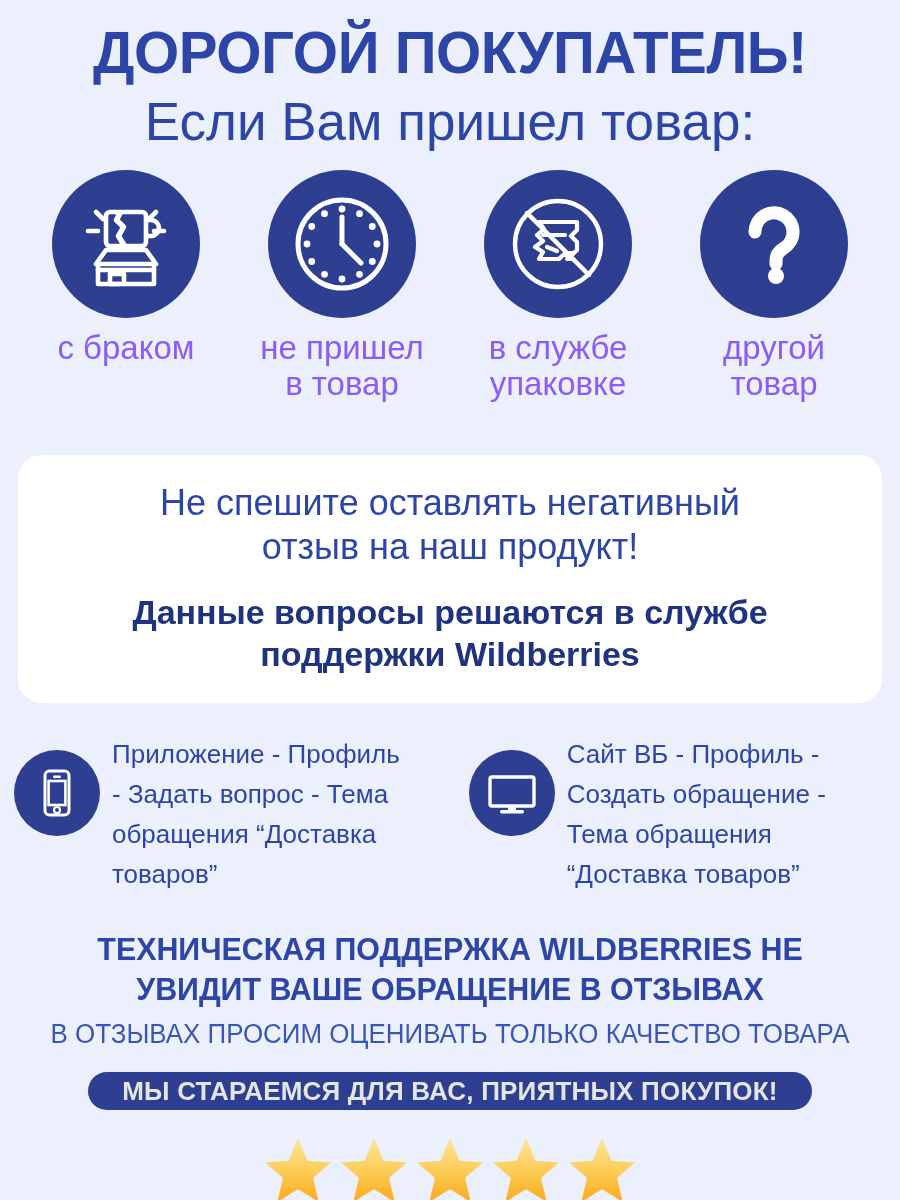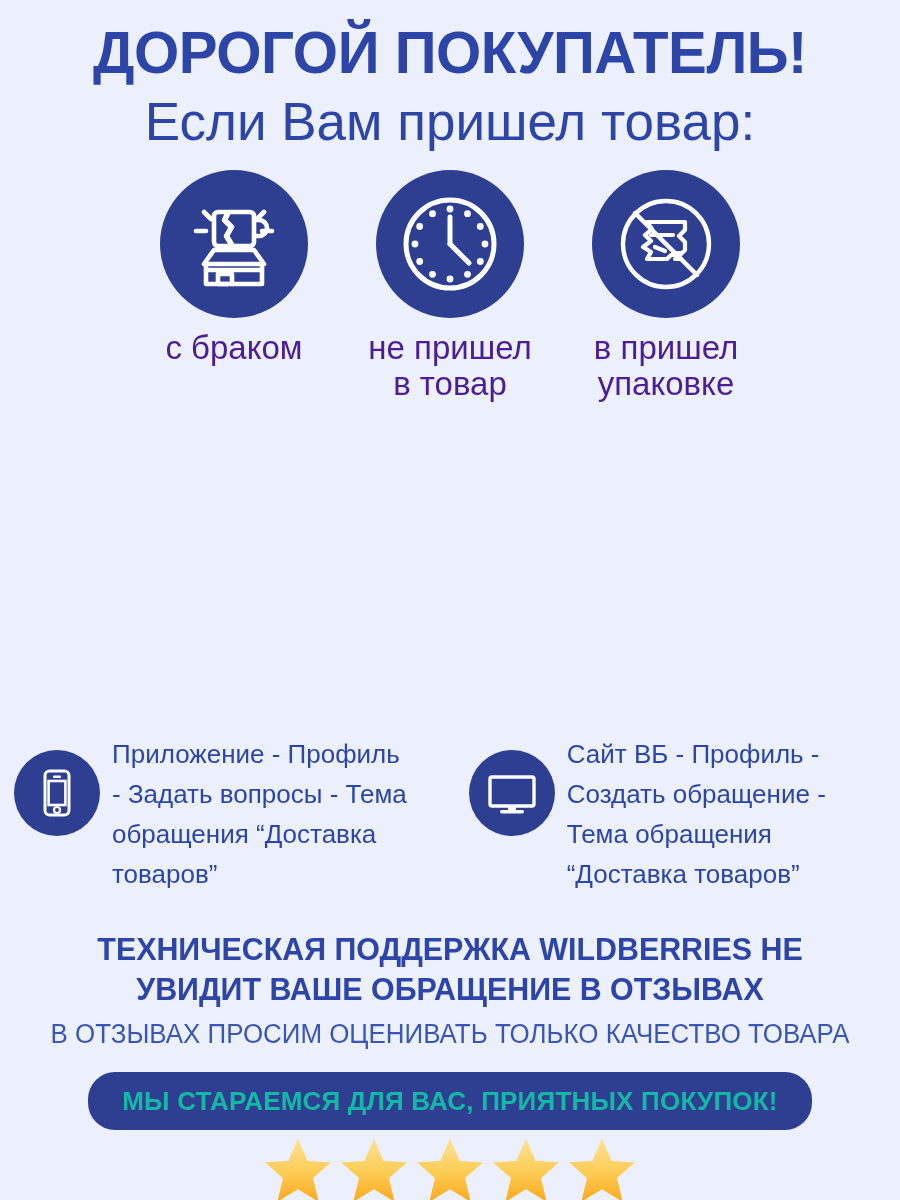--- a/index.html
+++ b/index.html
@@ -70,21 +70,21 @@
     align-items: center;
     justify-content: center;
     flex: 0 0 auto;
   }
 
   .reason-label {
     margin-top: 12px;
     text-align: center;
     font-size: 33px;
     line-height: 36px;
-    color: #4c1d95;
+    color: #8b5cf6;
     white-space: pre-line;
   }
 
   
   .card {
     position: absolute;
     left: 18px;
     top: 455px;
     width: 864px;
     height: 248px;
@@ -178,25 +178,25 @@
     padding-top: 6px;
     transform: scaleX(0.96);
   }
 
   
   .cta {
     position: absolute;
     left: 88px;
     top: 1072px;
     width: 724px;
-    height: 58px;
+    height: 38px;
     background: #2E3F92;
     border: none;
     border-radius: 27px;
-    color: #14b8a6;
+    color: #e5e5e5;
     font-family: "Liberation Sans", sans-serif;
     font-size: 26px;
     font-weight: bold;
     letter-spacing: 0.2px;
     cursor: pointer;
   }
 
   
   .stars {
     position: absolute;
@@ -291,44 +291,62 @@
             <line x1="40" y1="46" x2="62" y2="46"></line>
             <line x1="44" y1="58" x2="54" y2="62"></line>
             <line x1="62" y1="64" x2="70" y2="64"></line>
             <line x1="64" y1="70" x2="70" y2="70"></line>
 
             <circle cx="55" cy="55" r="43" stroke-width="4.4"></circle>
             <line x1="24" y1="24" x2="86" y2="86" stroke-width="4.4"></line>
           </svg>
         </span>
       </div>
-      <div class="reason-label">в пришел
+      <div class="reason-label">в службе
 упаковке</div>
     </div>
 
+    <div class="reason">
+      <div class="circle">
+        <span>
+          <svg width="104" height="104" viewBox="0 0 104 104">
+            <path d="M33 40 a19 19 0 1 1 29 16 c-6 4 -8 7 -8 13 v3" fill="none" stroke="#FFFFFF" stroke-width="13" stroke-linecap="round" stroke-linejoin="round"></path>
+            <circle cx="54" cy="84" r="8" fill="#FFFFFF"></circle>
+          </svg>
+        </span>
+      </div>
+      <div class="reason-label">другой
+товар</div>
+    </div>
 
   </div>
 
+  <div class="card">
+    <div class="card-top">Не спешите оставлять негативный
+отзыв на наш продукт!</div>
+    <div class="card-bottom">Данные вопросы решаются в службе
+поддержки Wildberries</div>
+  </div>
 
   <div class="channels">
 
     <div class="channel channel-app">
       <div class="small-circle">
         <span>
           <svg width="54" height="54" viewBox="0 0 54 54">
             <rect x="15" y="5" width="24" height="44" rx="4.5" fill="none" stroke="#FFFFFF" stroke-width="3"></rect>
             <rect x="18.5" y="14" width="17" height="25" fill="#FFFFFF" opacity="0"></rect>
             <rect x="23" y="9.5" width="8" height="2.4" rx="1.2" fill="#FFFFFF"></rect>
             <circle cx="27" cy="44" r="3" fill="none" stroke="#FFFFFF" stroke-width="2.2"></circle>
             <rect x="18.6" y="15" width="16.8" height="24" fill="none" stroke="#FFFFFF" stroke-width="2.6"></rect>
           </svg>
         </span>
       </div>
       <div class="channel-text">Приложение - Профиль
-- Задать вопросы - Тема
+- Задать вопрос - Тема
 обращения “Доставка
 товаров”</div>
     </div>
 
     <div class="channel channel-site">
       <div class="small-circle">
         <span>
           <svg width="56" height="56" viewBox="0 0 56 56">
             <rect x="6" y="12" width="44" height="29" rx="2" fill="none" stroke="#FFFFFF" stroke-width="3.4"></rect>
             <rect x="24" y="41" width="8" height="5" fill="#FFFFFF"></rect>

